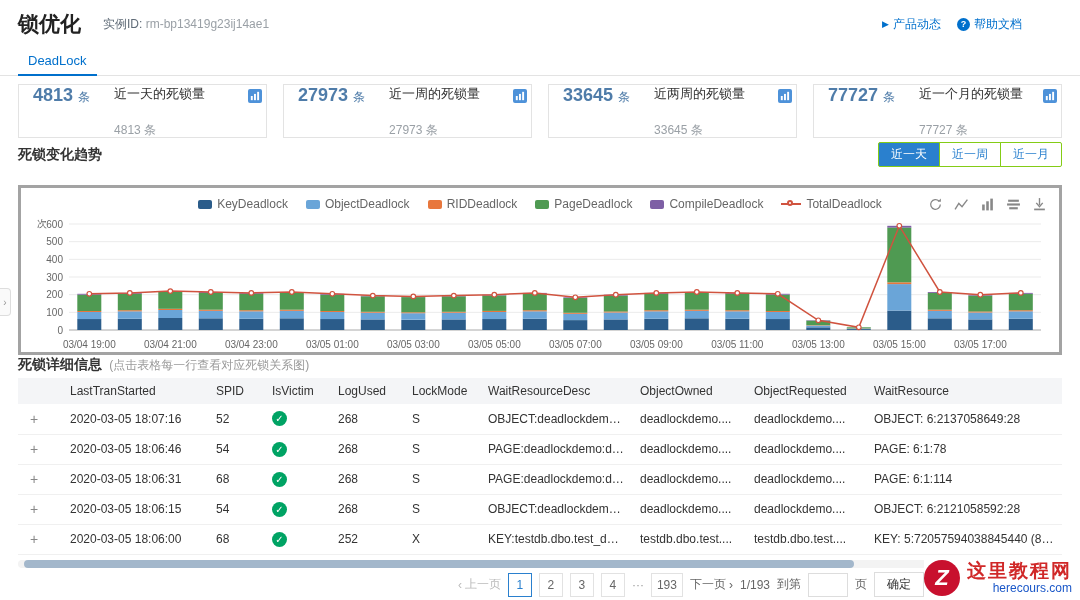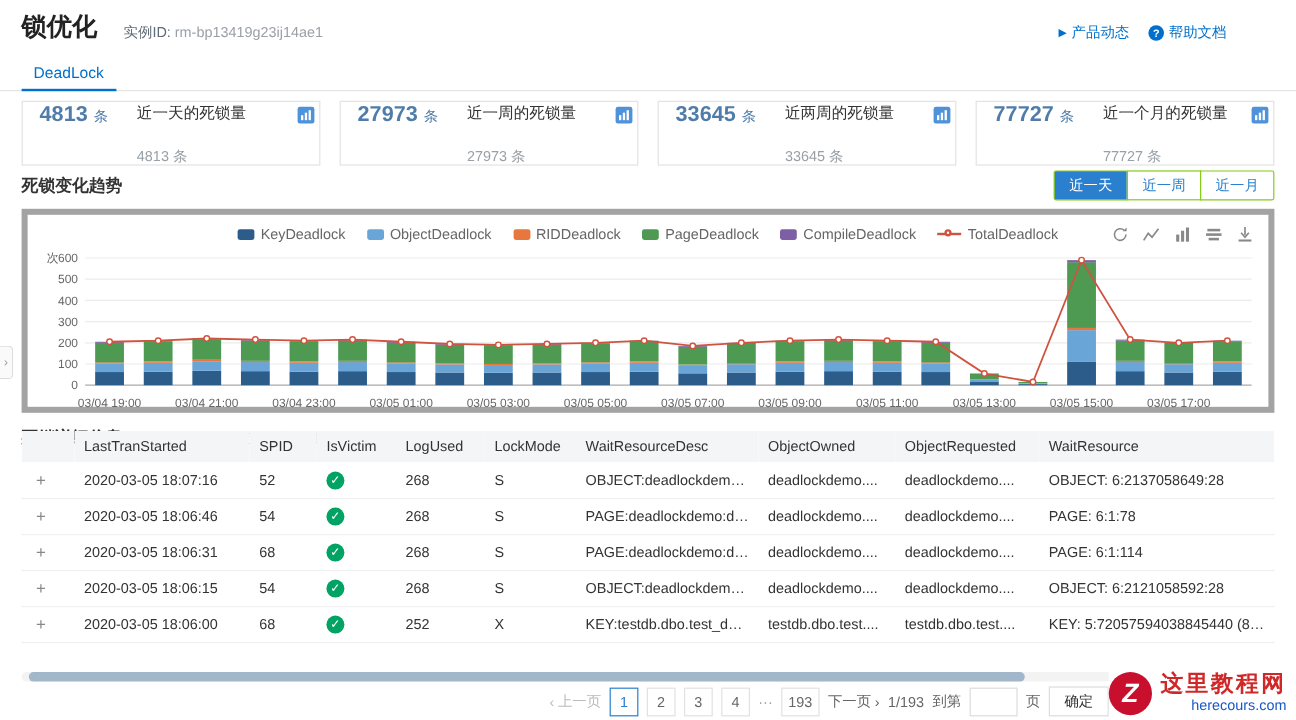--- a/index.html
+++ b/index.html
@@ -1,19 +1,19 @@
 <!DOCTYPE html>
 <html><head>
 <meta charset="utf-8">
 <style>
   *{margin:0;padding:0;box-sizing:border-box}
   html,body{width:1080px;height:600px}
   body{position:relative;font-family:"Liberation Sans","DejaVu Sans",sans-serif;background:#fff;color:#333;font-size:12px;overflow:hidden}
   
-  .header{position:absolute;top:0;left:0;width:1040px;height:48px;display:flex;align-items:flex-end;padding:12px 18px}
+  .header{position:absolute;top:0;left:0;width:1040px;height:48px;display:flex;align-items:center;padding:0 18px}
   .page-title{font-size:21px;font-weight:bold;color:#222;margin-right:22px;white-space:nowrap}
   .meta-item{margin-right:22px;font-size:12px;white-space:nowrap}
   .m-label{color:#5f6b77}
   .m-val{color:#9aa0a6}
   .header-links{margin-left:auto;display:flex;gap:16px}
   .hlink{color:#0070cc;font-size:12px;display:flex;align-items:center;gap:4px;cursor:pointer;text-decoration:none;white-space:nowrap}
   .play-icon{font-size:9px;line-height:1}
   .q-icon{display:inline-flex;width:13px;height:13px;border-radius:50%;background:#0070cc;color:#fff;font-size:9px;align-items:center;justify-content:center;font-weight:bold}
   
   .tabbar{position:absolute;top:48px;left:0;width:1080px;height:28px;border-bottom:1px solid #e3e3e3;padding:0 18px}
@@ -27,34 +27,34 @@
   .stat-info .s{font-size:12px;color:#9aa0a6}
   .corner-icon{position:absolute;top:4px;right:4px;width:14px;height:14px;background:#4e92d9;border-radius:2px;display:flex;align-items:center;justify-content:center;cursor:pointer}
   
   .trend-head{position:absolute;top:142px;left:18px;width:1044px;display:flex;align-items:center}
   .sec-title{font-size:14px;font-weight:bold;color:#333}
   .range-group{margin-left:auto;display:flex}
   .range-btn{min-width:62px;height:25px;border:1px solid #84cc16;background:#fff;color:#2a80ce;font-size:12px;cursor:pointer;margin-left:-1px;font-family:inherit}
   .range-btn.active{background:#2a80ce;color:#fff}
   .range-btn:first-child{border-radius:2px 0 0 2px}
   .range-btn:last-child{border-radius:0 2px 2px 0}
-  .chart-panel{position:absolute;top:174px;left:18px;width:1044px;height:170px;border:5px solid #a3a3a3}
+  .chart-panel{position:absolute;top:185px;left:18px;width:1044px;height:170px;border:3px solid #a3a3a3}
   .legend{display:flex;justify-content:center;gap:18px;padding-top:8px;font-size:12px;color:#666;align-items:center;height:24px}
   .lg-item{display:inline-flex;align-items:center;gap:5px;cursor:pointer;white-space:nowrap}
   .lg-swatch{width:14px;height:9px;border-radius:2px;display:inline-block}
   .lg-linemark{width:20px;height:2px;background:#e8743b;position:relative;display:inline-block}
   .lg-linemark i{position:absolute;left:6px;top:-3px;width:6px;height:6px;border:2px solid #e8743b;border-radius:50%;background:#fff}
   .chart-tools{position:absolute;top:9px;right:12px;display:flex;gap:11px}
   .tool{width:15px;height:15px;cursor:pointer;display:inline-flex}
   #trend-svg{display:block;margin-top:2px}
   .collapse-handle{position:absolute;left:0;top:288px;width:11px;height:28px;border:1px solid #ddd;border-left:none;border-radius:0 4px 4px 0;color:#999;display:flex;align-items:center;justify-content:center;font-size:10px;cursor:pointer;background:#fafafa}
   
   .detail-head{position:absolute;top:356px;left:18px}
   .detail-sub{font-size:12px;color:#999;font-weight:normal;margin-left:4px}
-  table{position:absolute;top:359px;left:18px;width:1044px;border-collapse:collapse;font-size:12px;table-layout:fixed}
+  table{position:absolute;top:378px;left:18px;width:1044px;border-collapse:collapse;font-size:12px;table-layout:fixed}
   thead th{background:#f4f5f7;color:#333;font-weight:normal;text-align:left;height:26px;padding:0 8px;white-space:nowrap;overflow:hidden}
   tbody td{height:30px;padding:0 8px;border-bottom:1px solid #f0f0f0;color:#333;white-space:nowrap;overflow:hidden;text-overflow:ellipsis}
   tbody tr{cursor:pointer}
   .plus{color:#888;font-size:14px;cursor:pointer;padding:0 4px}
   .check{display:inline-flex;width:15px;height:15px;border-radius:50%;background:#00a364;color:#fff;font-size:10px;align-items:center;justify-content:center}
   
   .hscroll{position:absolute;top:560px;left:18px;width:1044px;height:8px;background:#f3f3f3;border-radius:4px}
   .hscroll .thumb{position:absolute;left:6px;top:0;height:8px;width:830px;background:#a3b7cb;border-radius:4px;cursor:pointer}
   .pagination{position:absolute;top:572px;right:156px;display:flex;align-items:center;gap:7px;font-size:12px;color:#666}
   .pg-nav{color:#bbb;cursor:pointer;display:inline-flex;align-items:center;gap:3px;white-space:nowrap}

